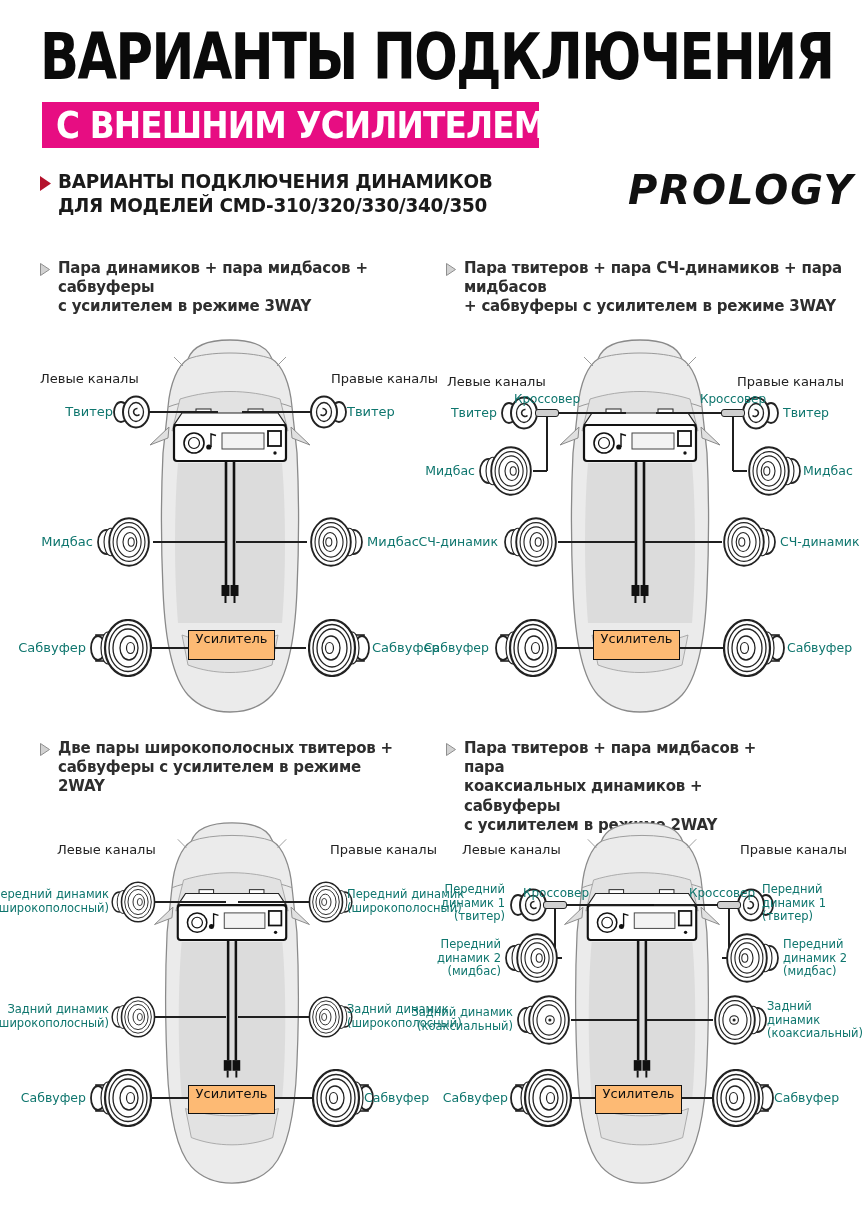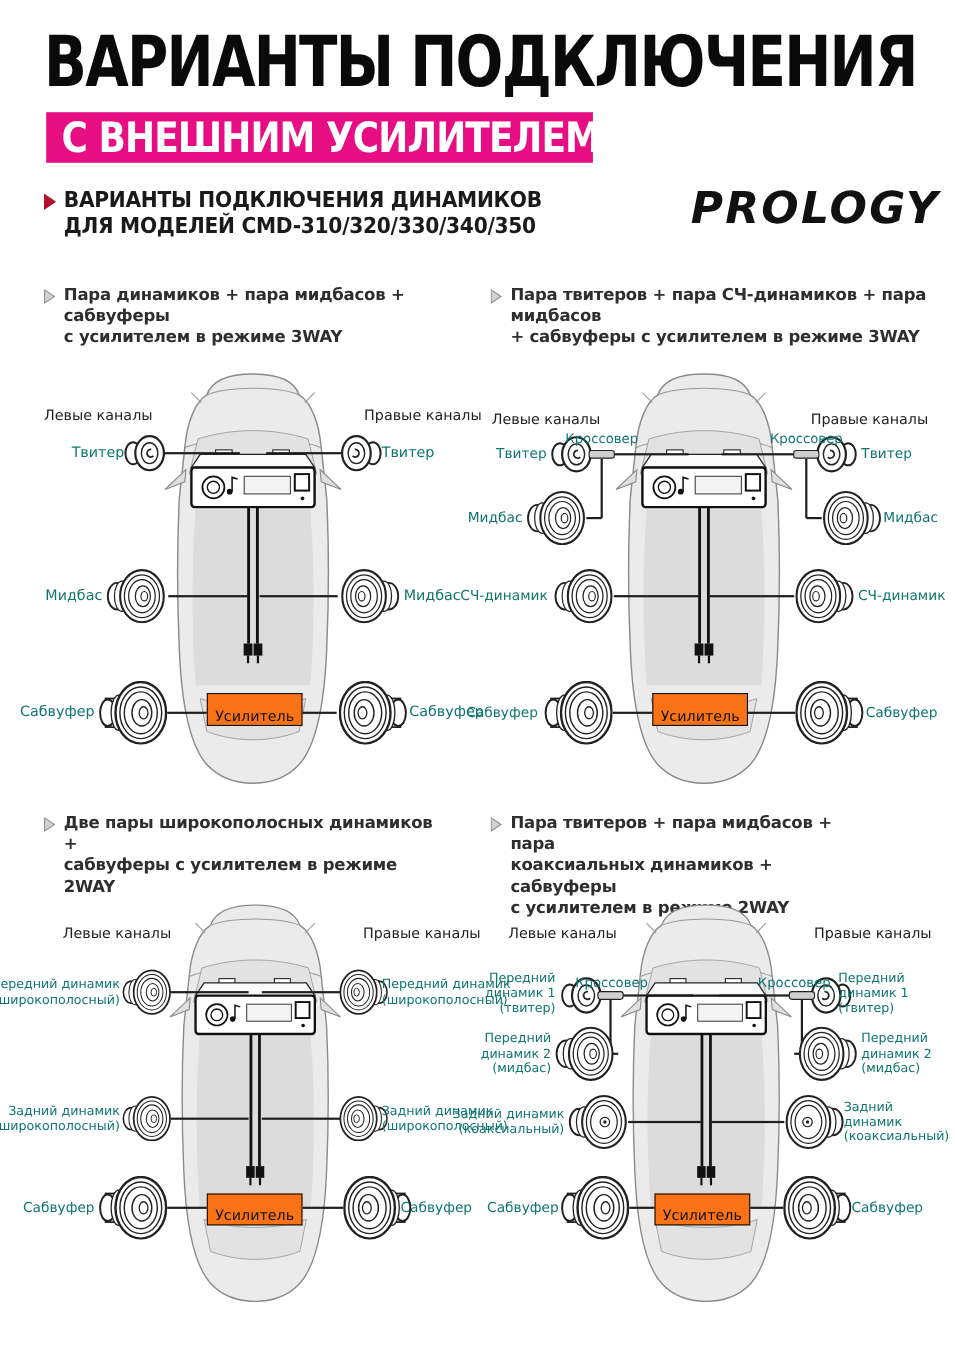--- a/index.html
+++ b/index.html
@@ -12,21 +12,21 @@
   .banner{position:absolute;left:42px;top:102px;width:497px;height:46px;background:var(--pink)}
   .banner span{display:inline-block;margin-left:14px;line-height:46px;font-size:38px;font-weight:bold;
          color:#fff;transform:scaleX(0.86);transform-origin:0 50%;white-space:nowrap;letter-spacing:-1px}
   .subt{position:absolute;left:58px;top:169px;font-size:20px;font-weight:bold;line-height:1.22;
          transform:scaleX(0.92);transform-origin:0 0;white-space:pre-line;letter-spacing:-0.3px}
   .logo{position:absolute;left:628px;top:167px;font-size:40px;font-weight:bold;font-style:italic;
          letter-spacing:2px;color:#111;white-space:nowrap}
   .shead{position:absolute;font-size:15px;font-weight:bold;color:#2e2e2e;line-height:1.28;
          white-space:pre-line;letter-spacing:-0.2px}
   .chan{position:absolute;font-size:13px;color:#222}
-  .amp{position:absolute;background:#f97316;border:1.5px solid #111;display:flex;align-items:flex-end;
+  .amp{position:absolute;background:#fdba74;border:1.5px solid #111;display:flex;align-items:flex-start;
        justify-content:center;font-size:13px;color:#111;z-index:4}
   .wire{position:absolute;background:var(--line);z-index:2}
   .lbl{position:absolute;color:#0f766e;line-height:1.18;white-space:pre-line;z-index:5}
   .lbl.r{text-align:right;transform:translate(-100%,-50%)}
   .lbl.l{transform:translateY(-50%)}
   .lbl.c{text-align:center;transform:translate(-50%,-50%)}
   .xbox{position:absolute;width:22px;height:6px;background:#cfcfcf;border:1.2px solid #222;
         border-radius:3px;transform:translate(-50%,-50%);z-index:4}
   .spk{position:absolute;transform:translate(-50%,-50%);z-index:3}
   .spk.mir{transform:translate(-50%,-50%) scaleX(-1)}
@@ -121,21 +121,21 @@
 
 <svg class="abs" style="left:446px;top:263px" width="11" height="14">
     <polygon points="0.5,0.5 9.5,6.5 0.5,12.5" fill="#d2d2d2" stroke="#8f8f8f"></polygon>
   </svg>
 <div class="shead" style="left:464px;top:259px;width:400px">Пара твитеров + пара СЧ-динамиков + пара мидбасов
 + сабвуферы с усилителем в режиме 3WAY</div>
 
 <svg class="abs" style="left:40px;top:743px" width="11" height="14">
     <polygon points="0.5,0.5 9.5,6.5 0.5,12.5" fill="#d2d2d2" stroke="#8f8f8f"></polygon>
   </svg>
-<div class="shead" style="left:58px;top:739px;width:340px">Две пары широкополосных динамиков +
+<div class="shead" style="left:58px;top:739px;width:340px">Две пары широкополосных твитеров +
 сабвуферы с усилителем в режиме 2WAY</div>
 
 <svg class="abs" style="left:446px;top:743px" width="11" height="14">
     <polygon points="0.5,0.5 9.5,6.5 0.5,12.5" fill="#d2d2d2" stroke="#8f8f8f"></polygon>
   </svg>
 <div class="shead" style="left:464px;top:739px;width:320px">Пара твитеров + пара мидбасов + пара
 коаксиальных динамиков + сабвуферы
 с усилителем в режиме 2WAY</div>
 
 <svg class="abs car" style="left:148px;top:335px" width="164" height="380">

